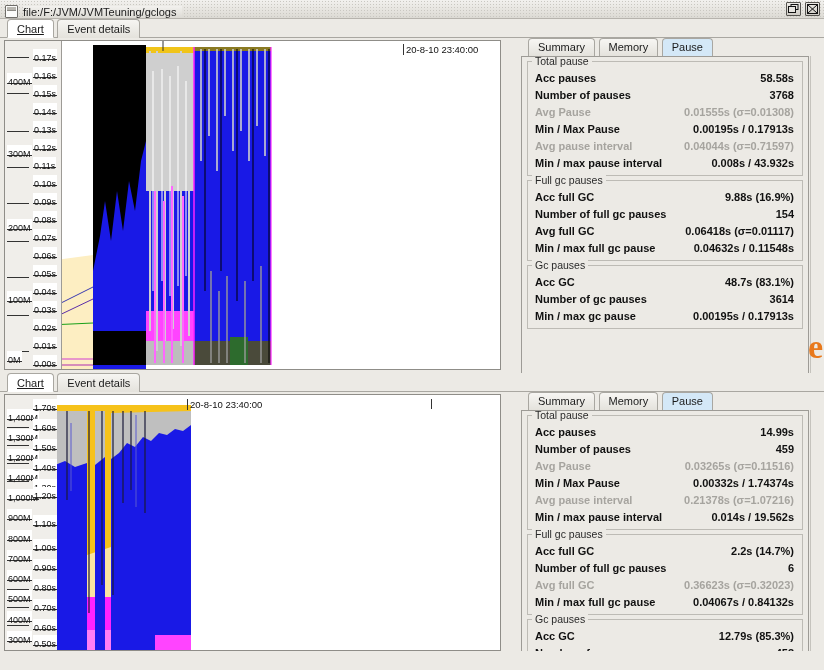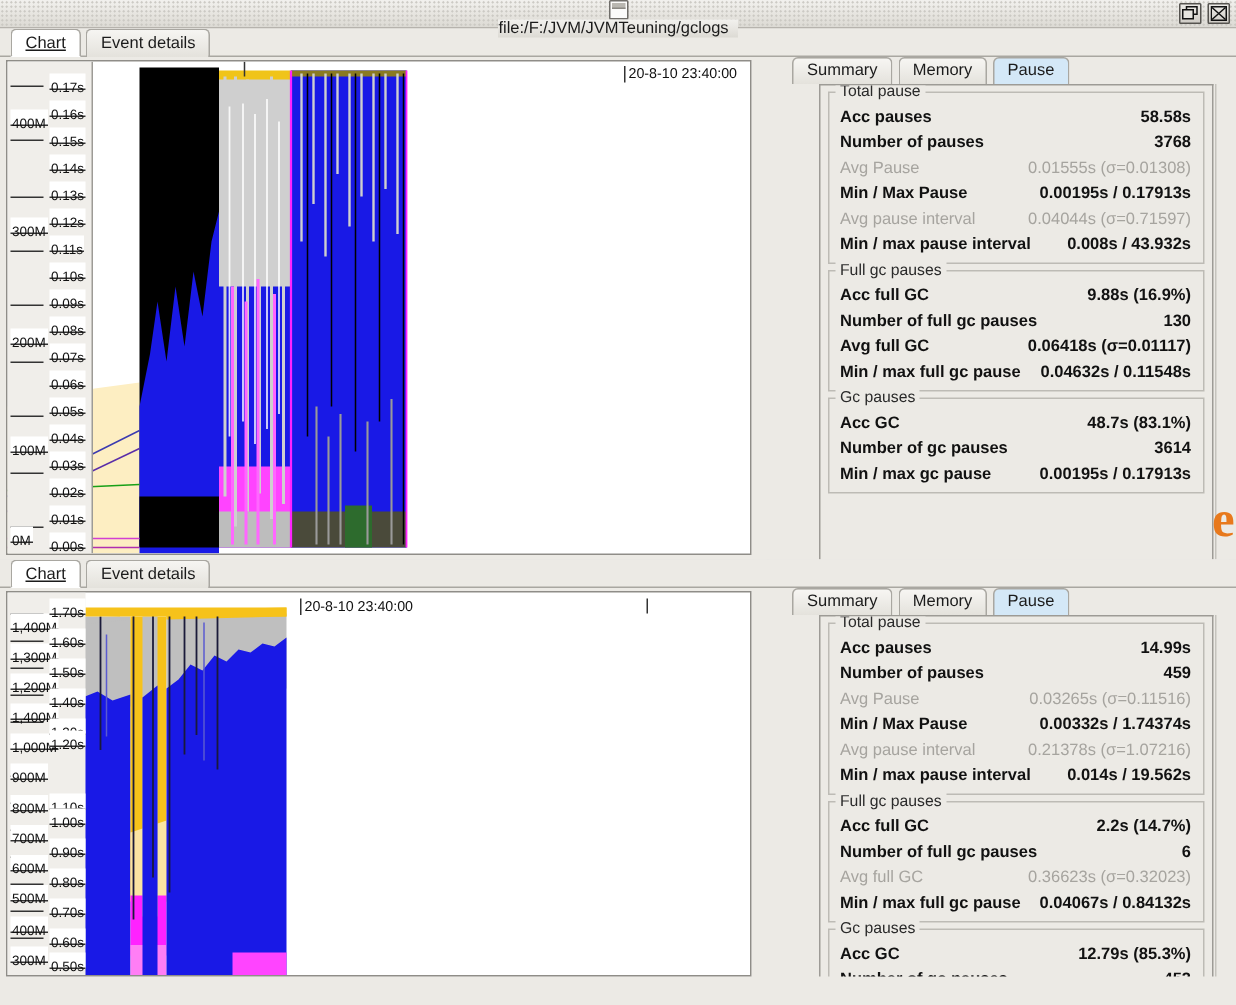--- a/index.html
+++ b/index.html
@@ -15,21 +15,21 @@
   
   .win { position: absolute; left: 0; width: 824px; background: #eceae5; }
   .win-1 { top: 0; height: 373px; }
   .win-2 { top: 373px; height: 297px; }
 
   .titlebar {
     position: relative;
     height: 19px;
     background: linear-gradient(to bottom, #f2f1ee 0%, #e6e4df 55%, #dcdad4 100%);
     border-bottom: 1px solid #b6b3ad;
-    display: flex; align-items: center; flex-direction: column;
+    display: flex; align-items: flex-end;
   }
   .title-dots {
     position:absolute; left:0; top:0; right:0; bottom:0;
     background-image: radial-gradient(#c9c7c1 0.7px, transparent 0.8px);
     background-size: 3px 3px;
     pointer-events:none;
   }
   .title-icon {
     position: relative; z-index:2;
     width: 13px; height: 13px; margin-left: 5px; margin-right: 5px;
@@ -136,21 +136,20 @@
   .tickline {
     position:absolute; left:2px; width:22px; height:0;
     border-top: 1px solid #333;
   }
   .timestamp-label {
     position: absolute;
     font-size: 9.5px; color: #111;
     border-left: 1px solid #333;
     padding-left: 2px; line-height: 11px;
     white-space: nowrap;
-    margin-left: 13px;
   }
 
   
   .statspane {
     position: absolute;
     top: 0;
     background: #eceae5;
   }
   .win-1 .statspane { left: 513px; width: 306px; height: 335px; }
   .win-2 .statspane { left: 513px; width: 306px; height: 259px; }
@@ -165,21 +164,20 @@
     margin-right: -1px; vertical-align: top; position: relative;
   }
   .stat-tab.active { background: #d4e8f7; z-index:3; font-weight: normal; }
 
   .stat-body {
     position: absolute; left: 8px; right: 10px; top: 18px; bottom: 0;
     background: #eceae5;
     border: 1px solid #9d9b96;
     border-bottom: none;
     overflow: hidden;
-    margin-left: 25px;
   }
   .group {
     margin: 4px 5px 0 5px;
     border: 1px solid #bdbbb5;
     padding: 2px 0 4px 0;
     position: relative;
   }
   .group-title {
     position: absolute; top: -7px; left: 4px;
     background: #eceae5;
@@ -187,21 +185,21 @@
     padding: 0 3px;
   }
   .group-inner { padding-top: 5px; }
   .row {
     display: flex; justify-content: space-between;
     font-size: 11px; padding: 1.5px 8px 1.5px 7px;
     line-height: 14px;
   }
   .row .k { font-weight: bold; color: #111; }
   .row .v { font-weight: bold; color: #111; white-space: nowrap; }
-  .row.dim .k, .row.dim .v { font-weight: normal; color: #a6a49f; }
+  .row.dim .k, .row.dim .v { font-weight: bold; color: #a6a49f; }
 
   
   .vscroll {
     position: absolute; right: 0; top: 18px; bottom: 0; width: 9px;
     background: #eceae5; border-left: 1px solid #c5c3bd;
   }
 
   
   .watermark {
     position: absolute;
@@ -418,21 +416,21 @@
 
           <div class="group">
             <div class="group-title">Full gc pauses</div>
             <div class="group-inner">
               <div class="row">
                 <span class="k">Acc full GC</span>
                 <span class="v">9.88s (16.9%)</span>
                 </div>
               <div class="row">
                 <span class="k">Number of full gc pauses</span>
-                <span class="v">130</span>
+                <span class="v">154</span>
                 </div>
               <div class="row">
                 <span class="k">Avg full GC</span>
                 <span class="v">0.06418s (σ=0.01117)</span>
                 </div>
               <div class="row">
                 <span class="k">Min / max full gc pause</span>
                 <span class="v">0.04632s / 0.11548s</span>
                 </div>
             </div>
@@ -546,21 +544,21 @@
             <div class="tick-label tick-mem" style="top:195px">500M</div>
             <div class="tick-label tick-mem" style="top:216px">400M</div>
             <div class="tick-label tick-mem" style="top:236px">300M</div>
 
             <div class="tick-label tick-time" style="top:4px">1.70s</div>
             <div class="tick-label tick-time" style="top:24px">1.60s</div>
             <div class="tick-label tick-time" style="top:44px">1.50s</div>
             <div class="tick-label tick-time" style="top:64px">1.40s</div>
             <div class="tick-label tick-time" style="top:84px">1.30s</div>
             <div class="tick-label tick-time" style="top:92px">1.20s</div>
-            <div class="tick-label tick-time" style="top:134px">1.10s</div>
+            <div class="tick-label tick-time" style="top:120px">1.10s</div>
             <div class="tick-label tick-time" style="top:144px">1.00s</div>
             <div class="tick-label tick-time" style="top:164px">0.90s</div>
             <div class="tick-label tick-time" style="top:184px">0.80s</div>
             <div class="tick-label tick-time" style="top:204px">0.70s</div>
             <div class="tick-label tick-time" style="top:224px">0.60s</div>
             <div class="tick-label tick-time" style="top:240px">0.50s</div>
           </div>
 
           <div class="timestamp-label" style="left:182px; top:4px;">20-8-10 23:40:00</div>
           <div style="position:absolute;left:426px;top:4px;width:1px;height:10px;background:#333;"></div>

